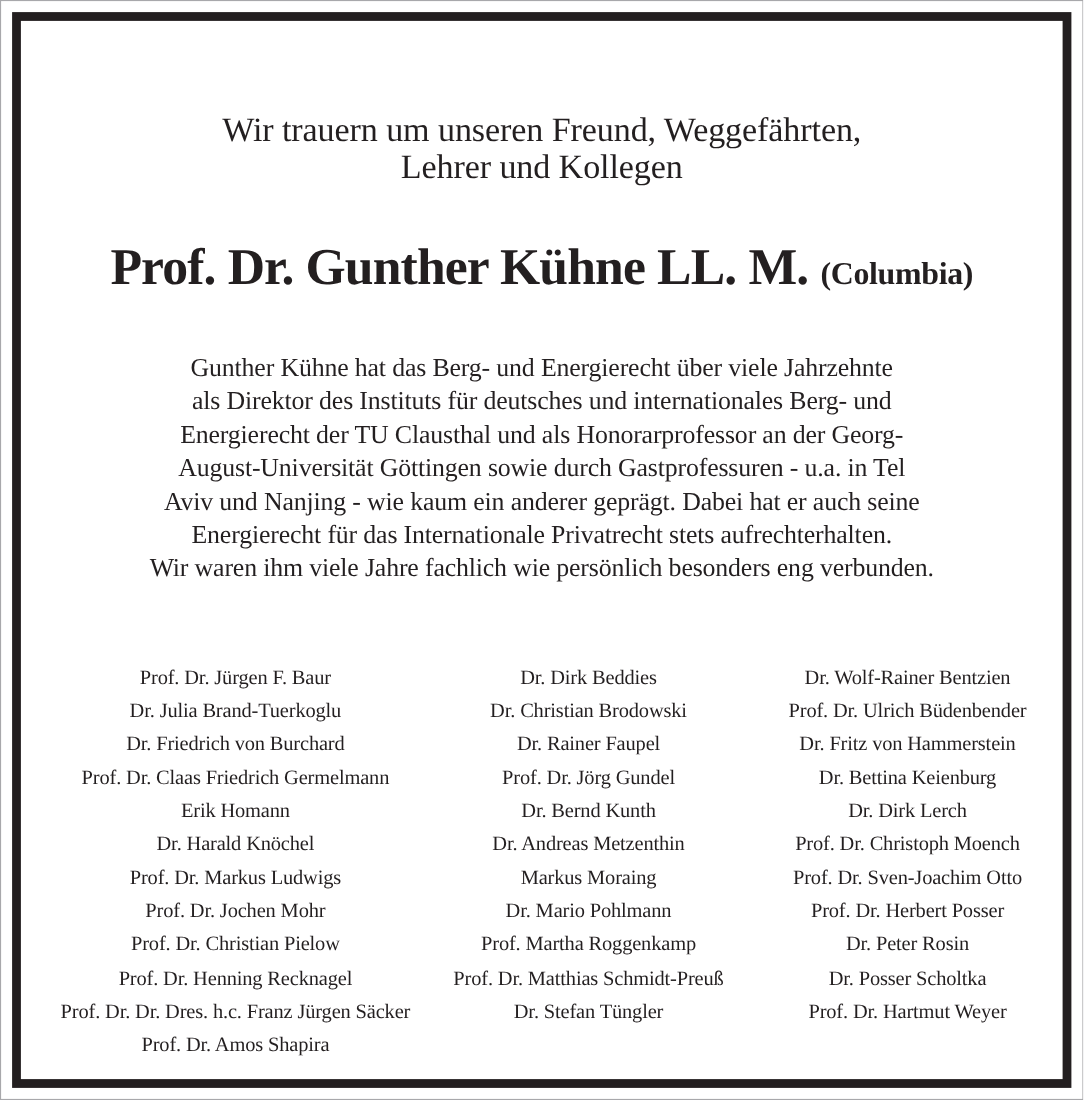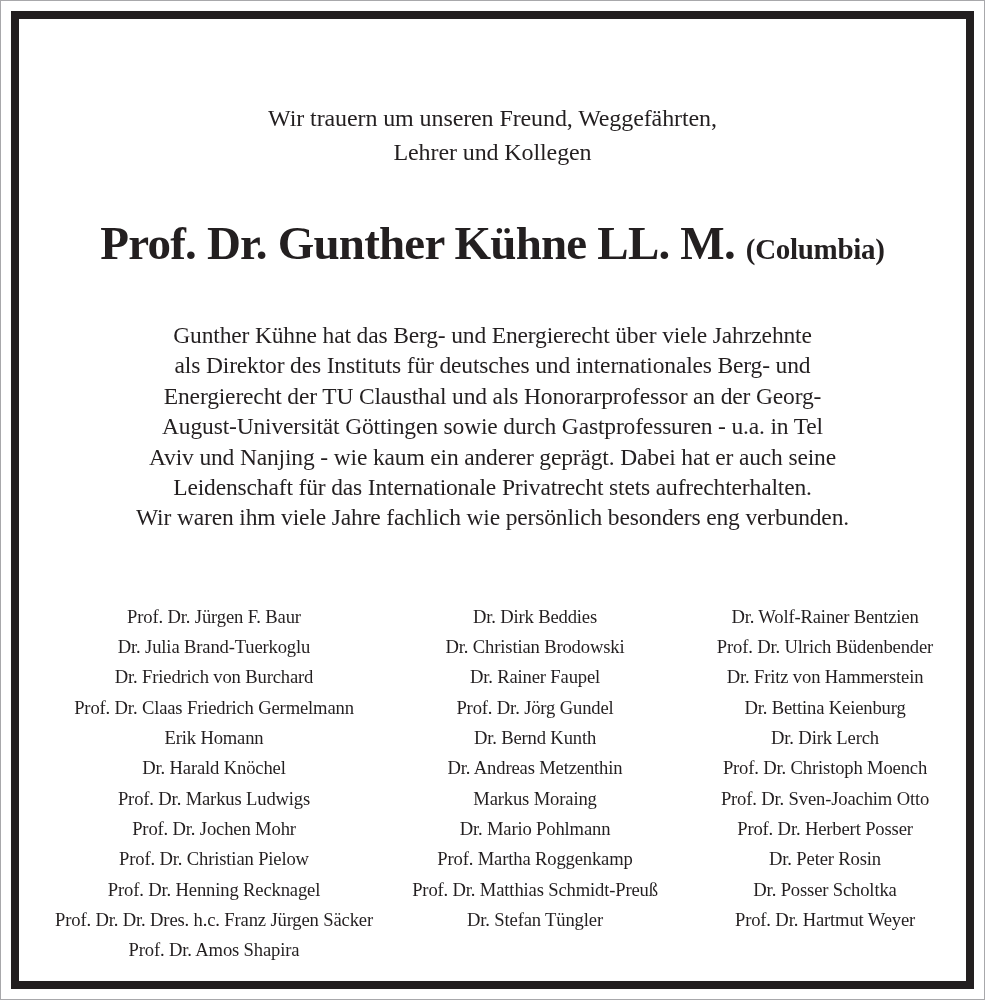--- a/index.html
+++ b/index.html
@@ -50,21 +50,21 @@
     bottom: 19px;
     box-sizing: border-box;
     padding: 0;
   }
 
   
   .salutation {
     margin: 0;
     padding-top: 63px;
     text-align: center;
-    font-size: 24px;
+    font-size: 31px;
     line-height: 34px;
     letter-spacing: -0.1px;
     font-weight: 400;
   }
   .salutation .sal-line {
     display: block;
     white-space: nowrap;
   }
 
   
@@ -139,21 +139,21 @@
       </div>
 
       <h1 class="deceased"><span>Prof. Dr. Gunther Kühne LL. M. </span><span class="degree-suffix">(Columbia)</span></h1>
 
       <div class="eulogy">
         <span class="body-line">Gunther Kühne hat das Berg- und Energierecht über viele Jahrzehnte</span>
         <span class="body-line">als Direktor des Instituts für deutsches und internationales Berg- und</span>
         <span class="body-line">Energierecht der TU Clausthal und als Honorarprofessor an der Georg-</span>
         <span class="body-line">August-Universität Göttingen sowie durch Gastprofessuren - u.a. in Tel</span>
         <span class="body-line">Aviv und Nanjing - wie kaum ein anderer geprägt. Dabei hat er auch seine</span>
-        <span class="body-line">Leidenschaft für das Internationale Privatrecht stets aufrechterhalten.</span>
+        <span class="body-line">Energierecht für das Internationale Privatrecht stets aufrechterhalten.</span>
         <span class="body-line">Wir waren ihm viele Jahre fachlich wie persönlich besonders eng verbunden.</span>
       </div>
 
       <div class="signatories">
         <div class="sig-column col-1">
             <span class="sig-name">Prof. Dr. Jürgen F. Baur</span>
             <span class="sig-name">Dr. Julia Brand-Tuerkoglu</span>
             <span class="sig-name">Dr. Friedrich von Burchard</span>
             <span class="sig-name">Prof. Dr. Claas Friedrich Germelmann</span>
             <span class="sig-name">Erik Homann</span>

